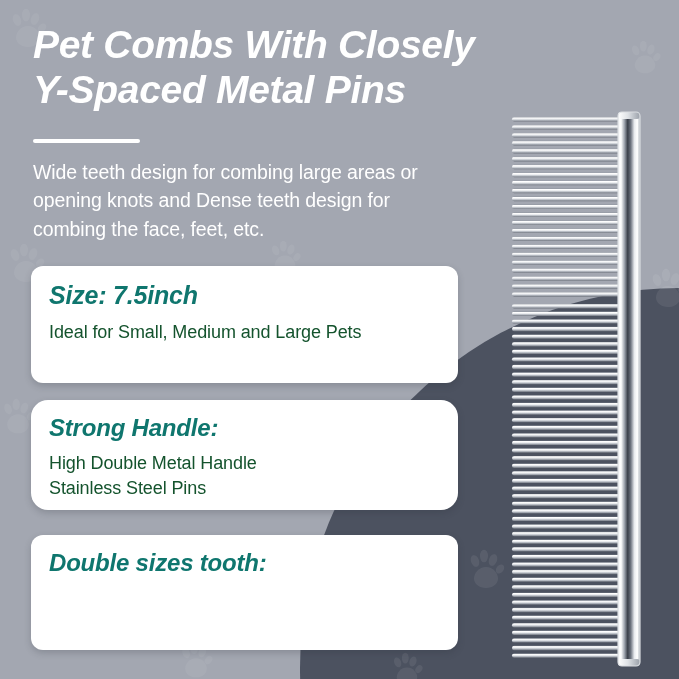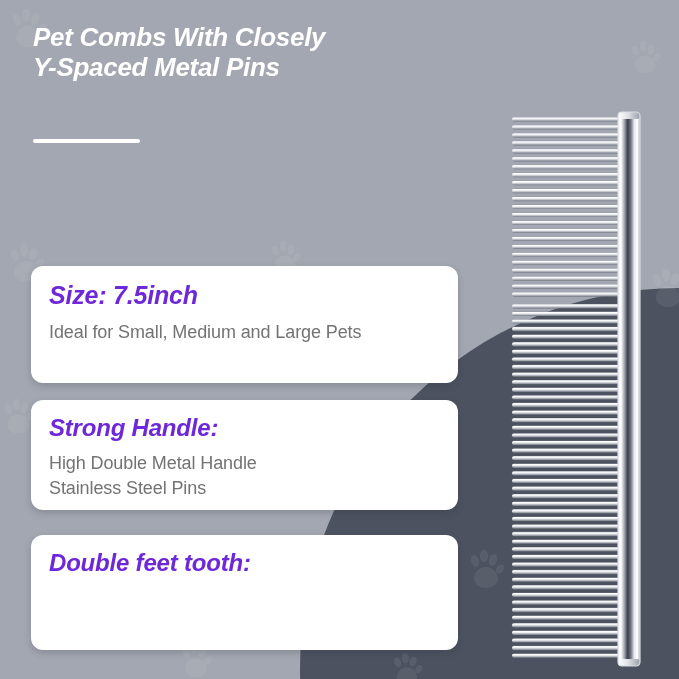--- a/index.html
+++ b/index.html
@@ -19,21 +19,21 @@
     border-radius:50%;
     background:#4c5260;
   }
   .paw{position:absolute;opacity:.055;}
   .paw svg{display:block;}
   .paw.dark{opacity:.07;}
 
   
   .headline{
     position:absolute;left:33px;top:22px;width:600px;
-    font-size:26px;line-height:1.16;
+    font-size:39px;line-height:1.16;
     font-weight:bold;font-style:italic;
     color:#ffffff;letter-spacing:-.3px;
     white-space:pre-line;
   }
   .rule{
     position:absolute;left:33px;top:139px;
     width:107px;height:4px;background:#ffffff;border-radius:2px;
   }
   .subhead{
     position:absolute;left:33px;top:158px;width:430px;
@@ -43,29 +43,29 @@
 
   
   .card{
     position:absolute;left:31px;width:427px;
     background:#ffffff;border-radius:12px;
     box-shadow:0 3px 7px rgba(40,44,55,.22);
     box-sizing:border-box;
     padding:14px 18px 12px 18px;
   }
   .card-1{top:266px;height:117px;}
-  .card-2{top:400px;height:110px;}
+  .card-2{top:400px;height:110px;border-radius:17px;}
   .card-3{top:535px;height:115px;}
   .card-title{
     font-size:24px;font-weight:bold;font-style:italic;
-    color:#6d28d9;letter-spacing:-.2px;line-height:1.2;
+    color:#0f766e;letter-spacing:-.2px;line-height:1.2;
     margin:0 0 6px 0;
   }
   .card-body{
-    font-size:18px;line-height:1.38;color:#737373;
+    font-size:18px;line-height:1.38;color:#14532d;
     white-space:pre-line;letter-spacing:-.1px;margin:0;
   }
   .card-1 .card-title{font-size:25px;}
   .card-1 .card-body{margin-top:10px;}
   .card-2 .card-title{margin-bottom:8px;}
   .card-3 .card-title{margin-bottom:8px;}
 
   
   #comb{position:absolute;left:470px;top:95px;width:200px;height:580px;}
 </style>
@@ -173,34 +173,35 @@
       <ellipse cx="27" cy="11" rx="4" ry="6" transform="rotate(20 27 11)"></ellipse>
       <ellipse cx="34" cy="20" rx="3.6" ry="5" transform="rotate(38 34 20)"></ellipse>
       <path d="M20 18c7 0 12 6 12 11.5S26.5 39 20 39 8 35 8 29.5 13 18 20 18z"></path>
     </g>
       </svg>
   </div>
 
   <div class="headline">Pet Combs With Closely
 Y-Spaced Metal Pins</div>
   <div class="rule"></div>
+  <div class="subhead">Wide teeth design for combing large areas or opening knots and Dense teeth design for  combing the face, feet, etc.</div>
 
   <div class="card card-1">
     <p class="card-title">Size: 7.5inch</p>
     <p class="card-body">Ideal for Small, Medium and Large Pets</p>
   </div>
 
   <div class="card card-2">
     <p class="card-title">Strong Handle:</p>
     <p class="card-body">High Double Metal Handle
 Stainless Steel Pins</p>
   </div>
 
   <div class="card card-3">
-    <p class="card-title">Double feet tooth:</p>
+    <p class="card-title">Double sizes tooth:</p>
   </div>
 
   <svg id="comb" viewBox="0 0 200 580" preserveAspectRatio="none">
     <defs>
       <linearGradient id="pinGrad" x1="0" y1="0" x2="0" y2="1">
         <stop offset="0%" stop-color="#8d939d"></stop>
         <stop offset="18%" stop-color="#ffffff"></stop>
         <stop offset="46%" stop-color="#e9ebee"></stop>
         <stop offset="70%" stop-color="#b4b9c1"></stop>
         <stop offset="100%" stop-color="#70757f"></stop>

